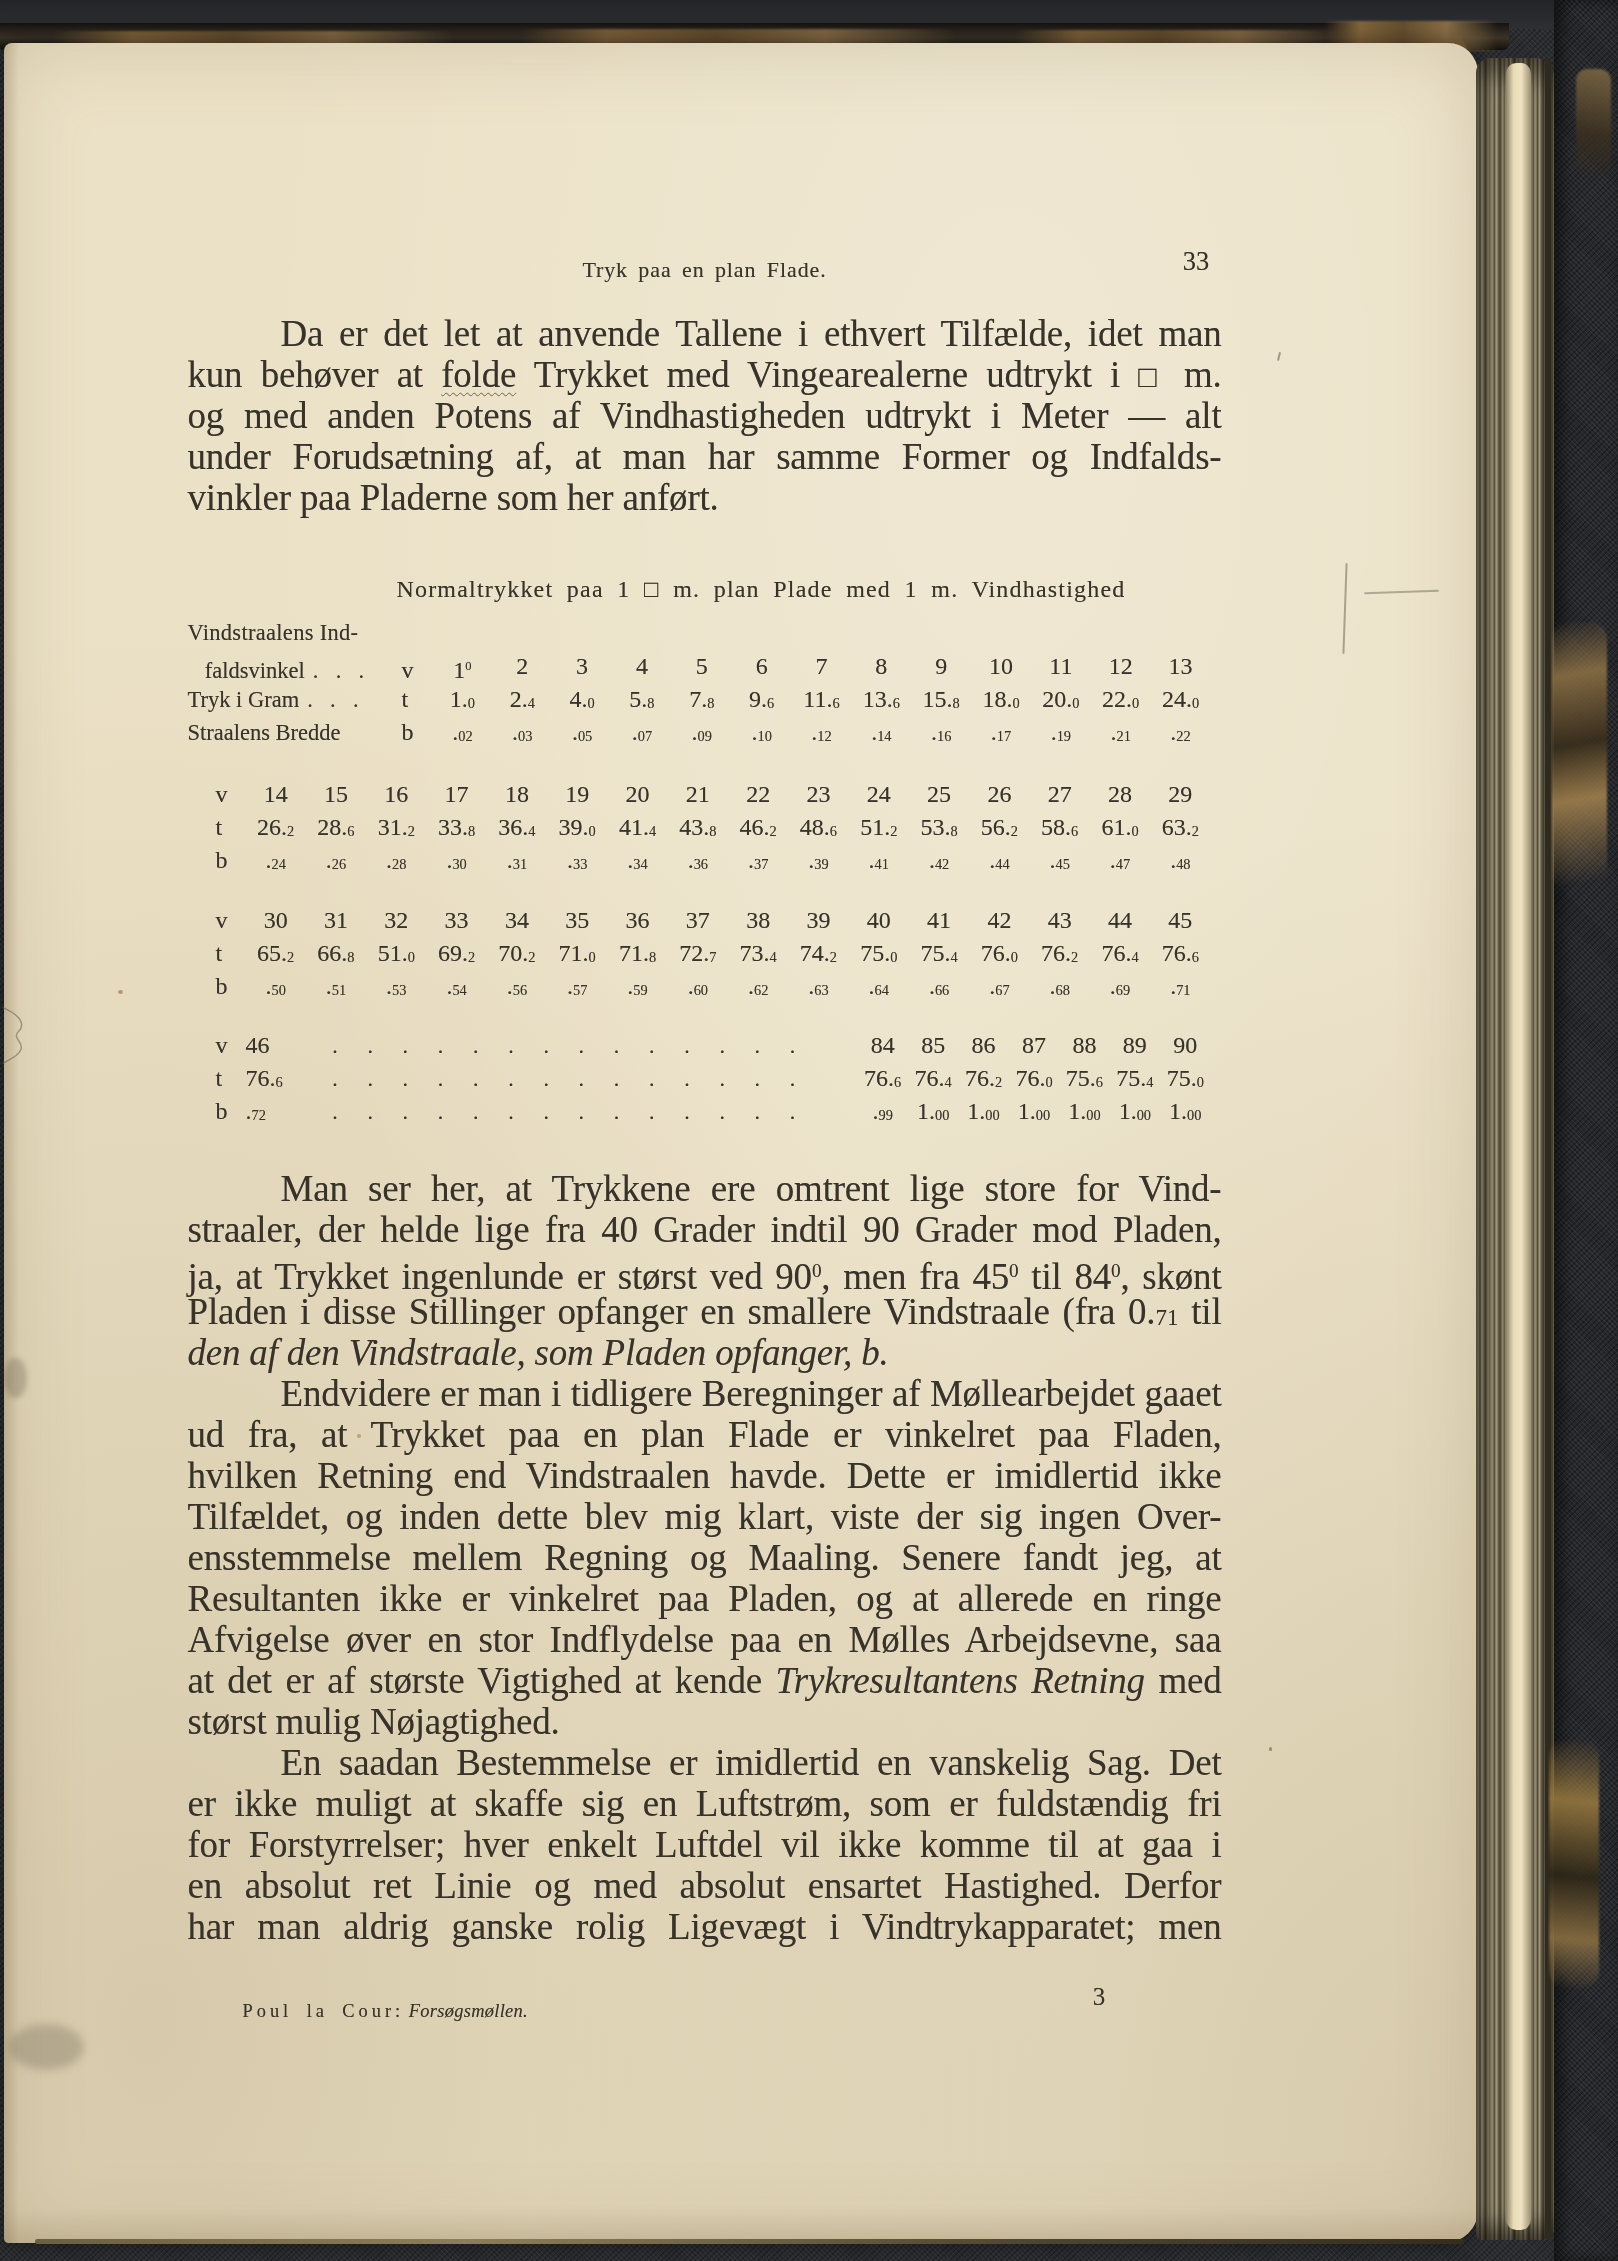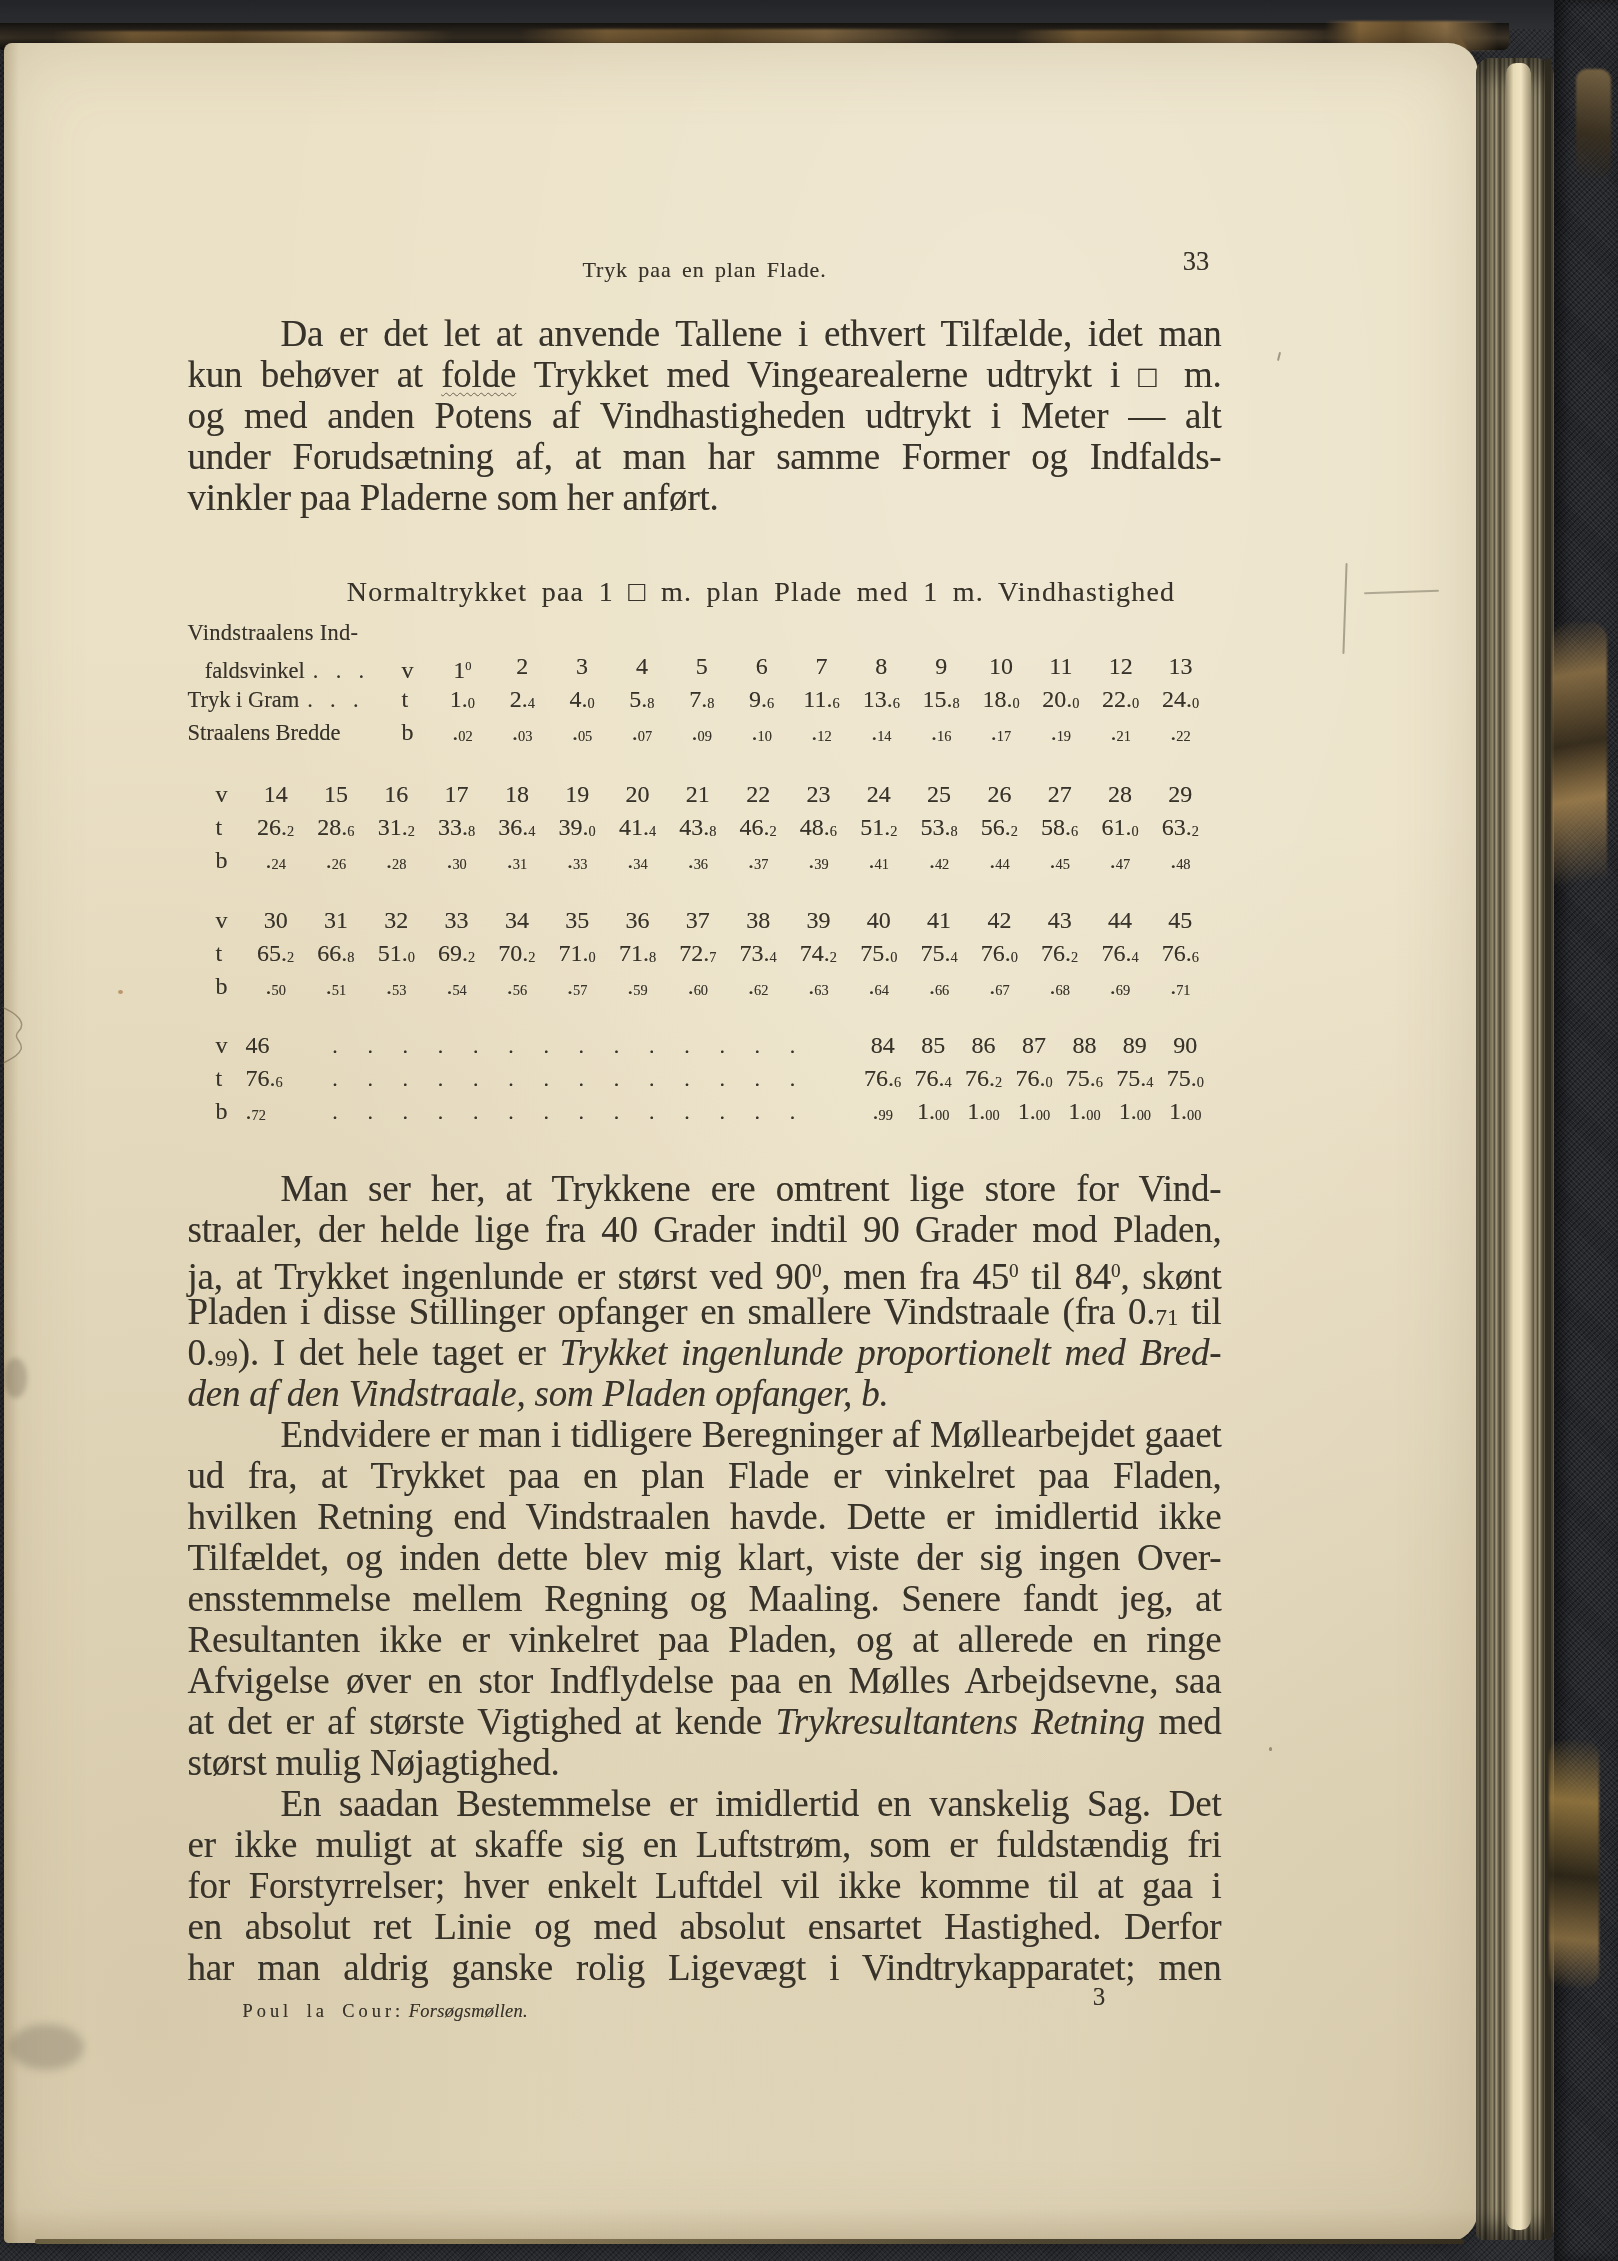--- a/index.html
+++ b/index.html
@@ -77,21 +77,21 @@
   .tline.lastline{text-align-last:left;}
   .tline.indent{text-indent:93px;}
   .s-i{font-style:italic;}
   .s-u{text-decoration:underline;text-decoration-style:wavy;
     text-decoration-color:rgba(110,100,78,0.65);text-decoration-thickness:1.2px;text-underline-offset:5.2px;}
   .s-sup{font-size:0.52em;vertical-align:0.62em;}
   .s-sub{font-size:0.62em;vertical-align:-0.06em;letter-spacing:0;}
   .s-sq{font-size:0.82em;}
   
   .tcaption{position:absolute;left:314px;top:533px;width:887px;text-align:center;
-    font-size:28px;letter-spacing:1.2px;word-spacing:6.3px;}
+    font-size:24px;letter-spacing:1.2px;word-spacing:6.3px;}
   .tprefix{position:absolute;left:184px;top:577px;font-size:22.5px;letter-spacing:0.3px;}
   .tgroup{position:absolute;left:184px;width:1023px;}
   .g1{top:607px;} .g2{top:735px;} .g3{top:861px;} .g4{top:986px;}
   .trow{display:flex;align-items:baseline;height:33px;line-height:33px;font-size:24px;}
   .tlabel-big{width:245px;display:flex;align-items:baseline;font-size:22.5px;}
   .tlabel-big .lname{white-space:nowrap;}
   .tlabel-big.ind .lname{padding-left:17.3px;}
   .tlabel-big .ldots{flex:1;letter-spacing:5.8px;padding-left:8px;overflow:hidden;white-space:nowrap;}
   .tlabel-big .lletter{width:31px;text-align:left;font-size:24px;}
   .tlabel-sm{width:58px;padding-left:28px;box-sizing:border-box;font-size:24px;}
@@ -398,21 +398,20 @@
             <span class="cell"><span>1.</span><span class="frac">00</span></span>
           </div>
         </div>
       </div>
 
     <div class="para para-flow" id="para-flow">
         <div class="tline indent"><span>Man ser her, at Trykkene ere omtrent lige store for Vind-</span></div>
         <div class="tline"><span>straaler, der helde lige fra 40 Grader indtil 90 Grader mod Pladen,</span></div>
         <div class="tline"><span>ja, at Trykket ingenlunde er størst ved 90</span><span class="s-sup">0</span><span>, men fra 45</span><span class="s-sup">0</span><span> til 84</span><span class="s-sup">0</span><span>, skønt</span></div>
         <div class="tline"><span>Pladen i disse Stillinger opfanger en smallere Vindstraale (fra 0.</span><span class="s-sub">71</span><span> til</span></div>
-        <div class="tline"><span>0.</span><span class="s-sub">99</span><span>). I det hele taget er </span><span class="s-i">Trykket ingenlunde proportionelt med Bred-</span></div>
         <div class="tline lastline"><span class="s-i">den af den Vindstraale, som Pladen opfanger, b.</span></div>
         <div class="tline indent"><span>Endvidere er man i tidligere Beregninger af Møllearbejdet gaaet</span></div>
         <div class="tline"><span>ud fra, at Trykket paa en plan Flade er vinkelret paa Fladen,</span></div>
         <div class="tline"><span>hvilken Retning end Vindstraalen havde. Dette er imidlertid ikke</span></div>
         <div class="tline"><span>Tilfældet, og inden dette blev mig klart, viste der sig ingen Over-</span></div>
         <div class="tline"><span>ensstemmelse mellem Regning og Maaling. Senere fandt jeg, at</span></div>
         <div class="tline"><span>Resultanten ikke er vinkelret paa Pladen, og at allerede en ringe</span></div>
         <div class="tline"><span>Afvigelse øver en stor Indflydelse paa en Mølles Arbejdsevne, saa</span></div>
         <div class="tline"><span>at det er af største Vigtighed at kende </span><span class="s-i">Trykresultantens Retning</span><span> med</span></div>
         <div class="tline lastline"><span>størst mulig Nøjagtighed.</span></div>

